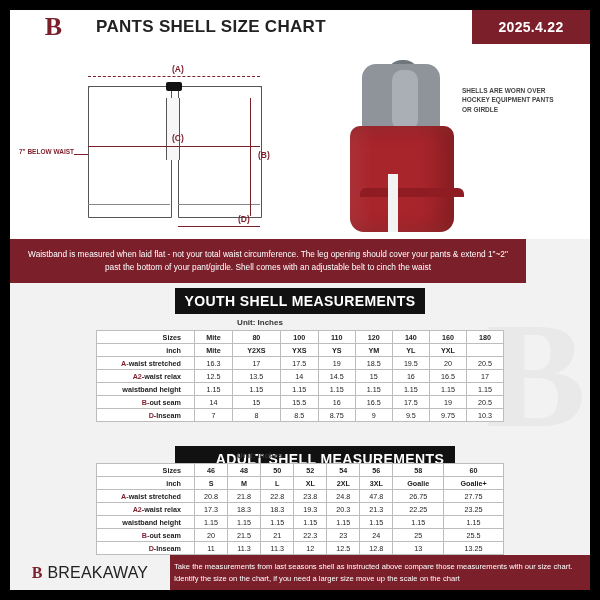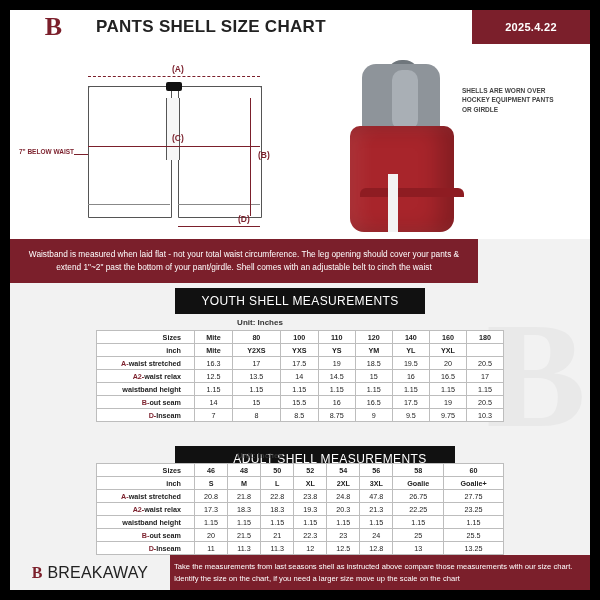--- a/index.html
+++ b/index.html
@@ -35,21 +35,21 @@
     font-weight:bold;font-size:26px;color:#7b1f2b;line-height:1;
     letter-spacing:-1px;
   }
   .header-title{
     flex:1;display:flex;align-items:center;
     font-size:17px;font-weight:bold;color:#222;letter-spacing:.3px;
   }
   .header-date{
     width:118px;background:#7b1f2b;color:#fff;
     display:flex;align-items:center;justify-content:center;
-    font-size:11px;font-weight:bold;letter-spacing:.3px;
+    font-size:14px;font-weight:bold;letter-spacing:.3px;
   }
 
   
   .illus{
     position:absolute;left:10px;top:44px;width:580px;height:195px;
     background:#fff;
   }
 
   .diagram{position:absolute;left:70px;top:10px;width:200px;height:175px;}
   .short-left,.short-right{
@@ -123,32 +123,32 @@
     position:absolute;left:10px;top:62px;width:104px;height:9px;
     background:#8e1c22;border-radius:6px 6px 0 0;
   }
   .fig-note{
     position:absolute;left:452px;top:42px;width:96px;
     font-size:6.5px;font-weight:bold;color:#444;line-height:1.45;
   }
 
   
   .notebar{
-    position:absolute;left:10px;top:239px;width:468px;height:44px;
+    position:absolute;left:10px;top:239px;width:516px;height:44px;
     background:#7b1f2b;color:#fff;
     display:flex;align-items:center;justify-content:center;text-align:center;
     padding:0 15px;box-sizing:border-box;
     font-size:8.3px;line-height:1.55;
   }
 
   
   .banner{
     position:absolute;left:175px;width:250px;height:26px;background:#111;
     display:flex;align-items:center;justify-content:center;
-    color:#fff;font-size:12px;font-weight:normal;letter-spacing:.4px;
+    color:#fff;font-size:14px;font-weight:bold;letter-spacing:.4px;
   }
   .banner-youth{top:288px;}
   .banner-adult{top:446px;padding-left:30px;}
   .unit{
     position:absolute;left:0;width:520px;text-align:center;
     font-size:8px;color:#333;font-weight:bold;
   }
   .unit-youth{top:318px;}
   .unit-adult{top:451px;}
 

